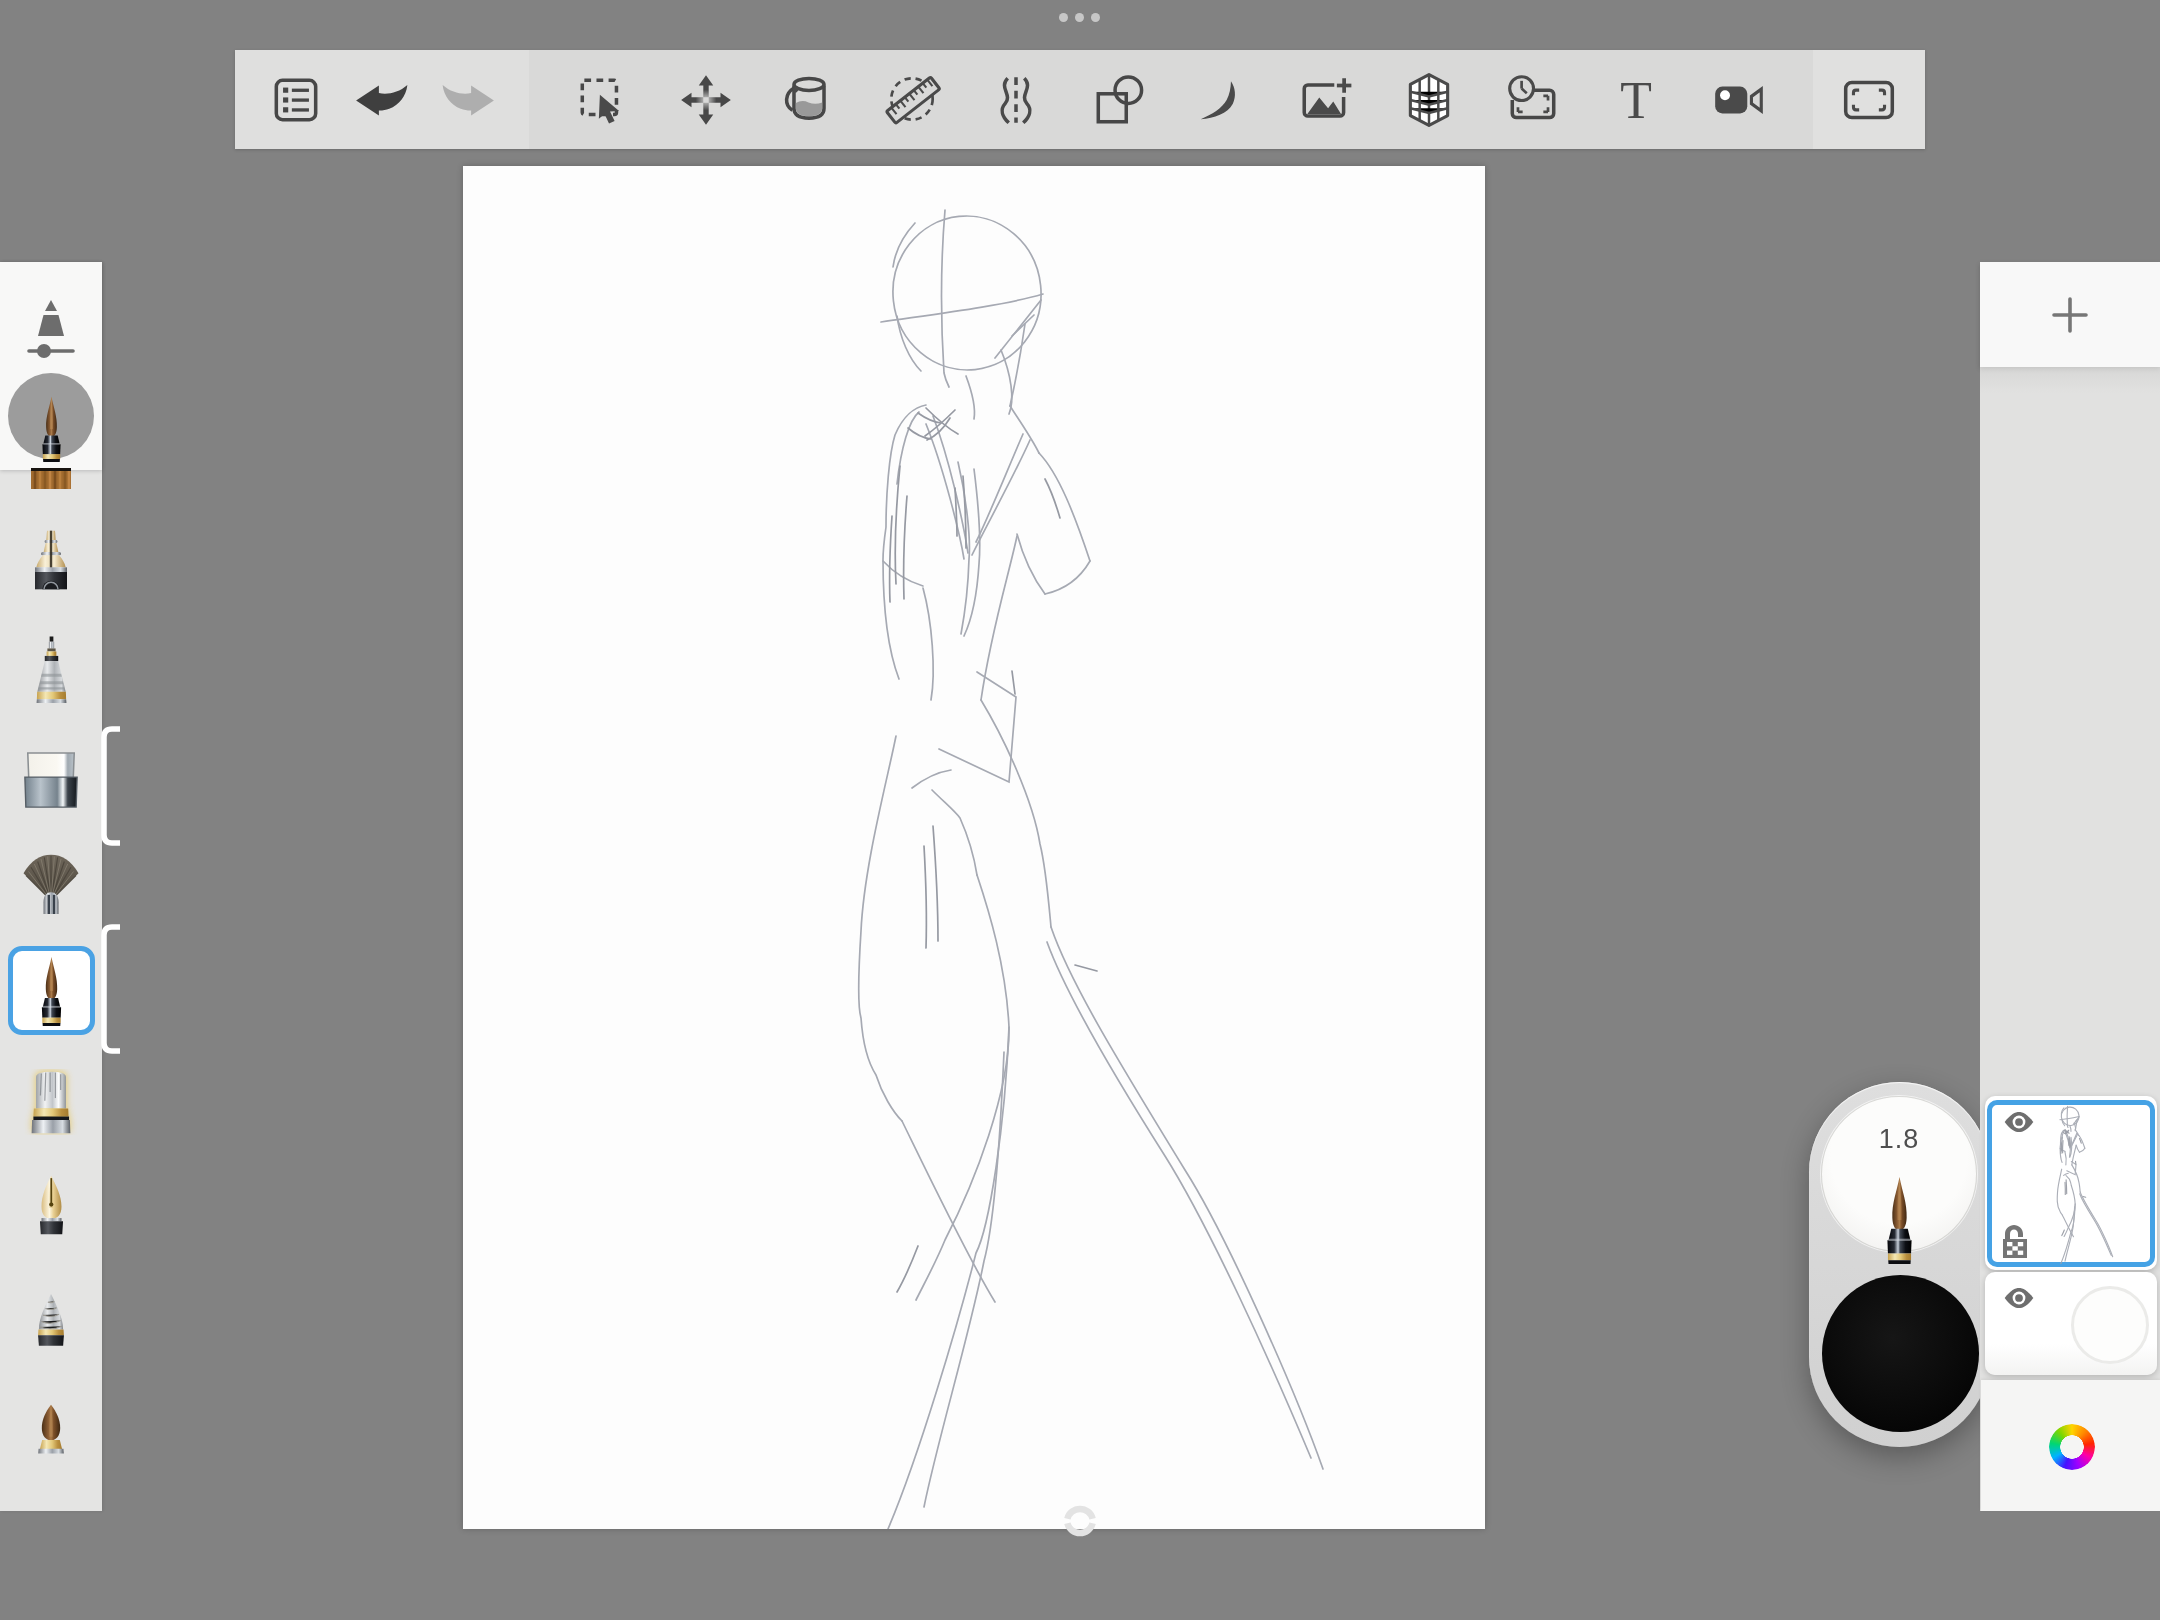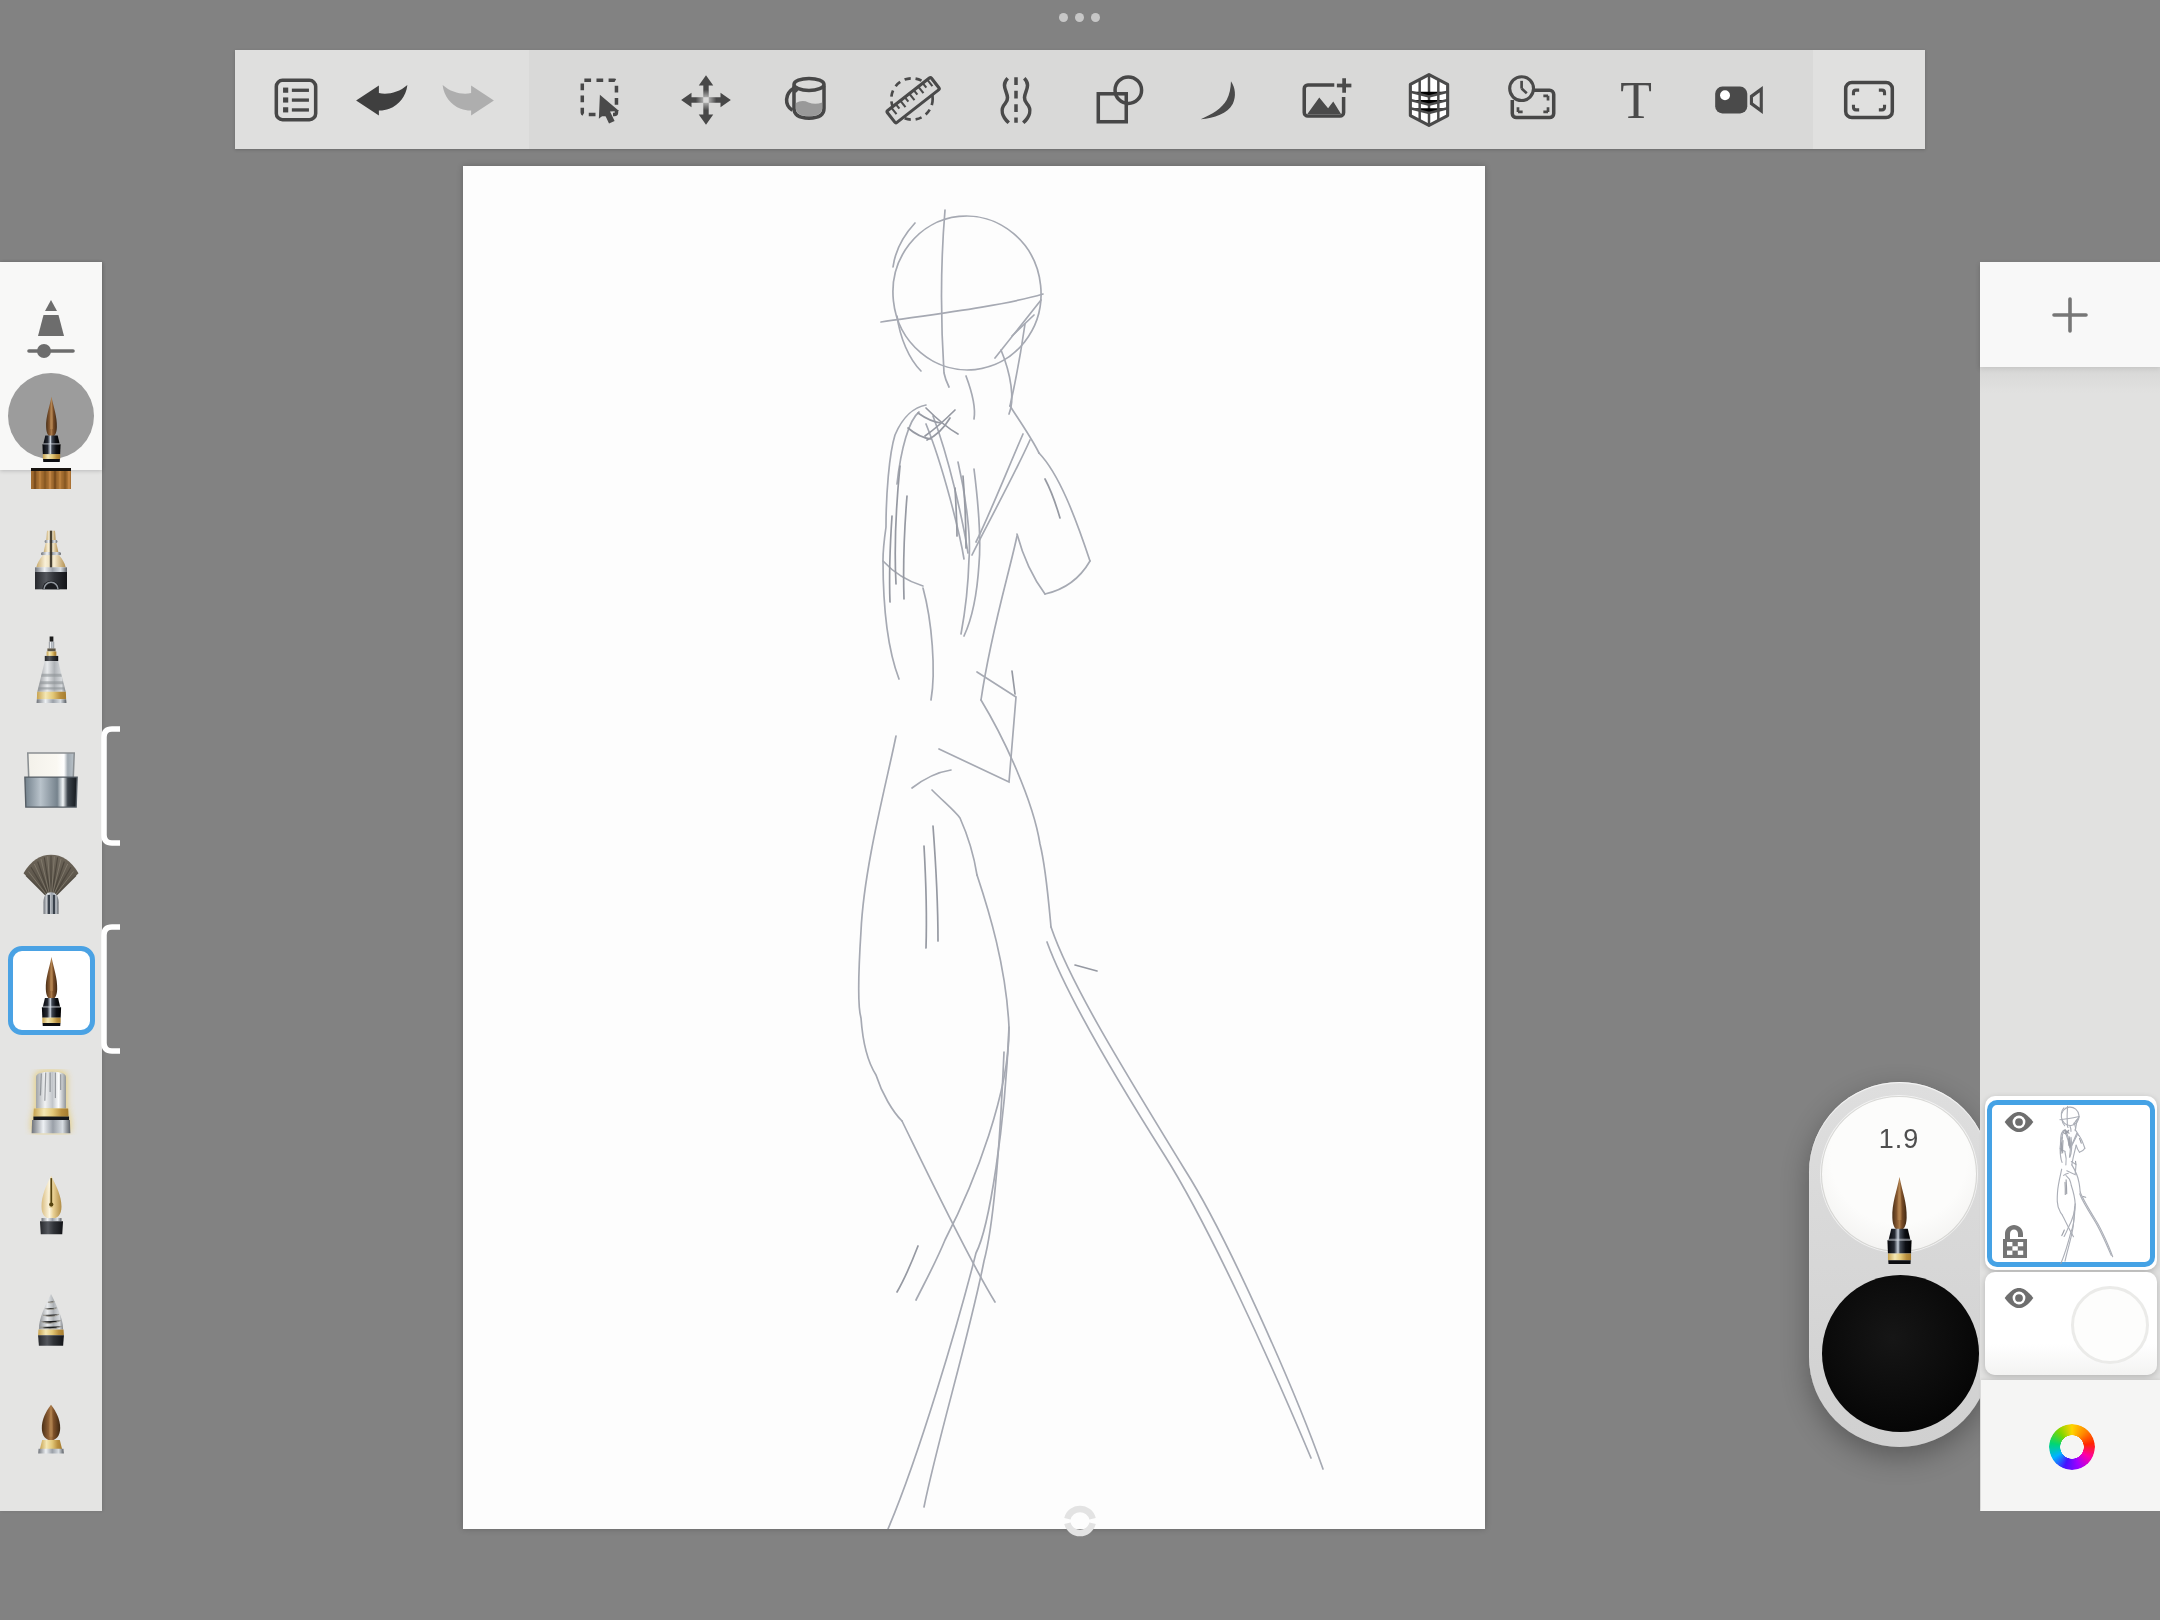--- a/index.html
+++ b/index.html
@@ -624,21 +624,21 @@
 </div>
 <svg class="abs pull-ring" viewBox="0 0 36 36">
   <g stroke="#e3e3e3" stroke-width="6.5" fill="none">
     <path d="M5.4 15.7 A13 13 0 0 1 30.6 15.7"></path>
     <path d="M30.6 20.3 A13 13 0 0 1 5.4 20.3"></path>
   </g>
 </svg>
 
 <div class="abs capsule">
   <div class="size-circle">
-    <div class="size-label">1.9</div>
+    <div class="size-label">1.8</div>
     <svg class="size-brush" viewBox="0 0 60 160">
       <use href="#sym-round-brush"></use>
     </svg>
   </div>
   <div class="color-circle"></div>
 </div>
 
 <div class="abs rpanel">
   <div class="add-card">
     <svg viewBox="0 0 40 40">

